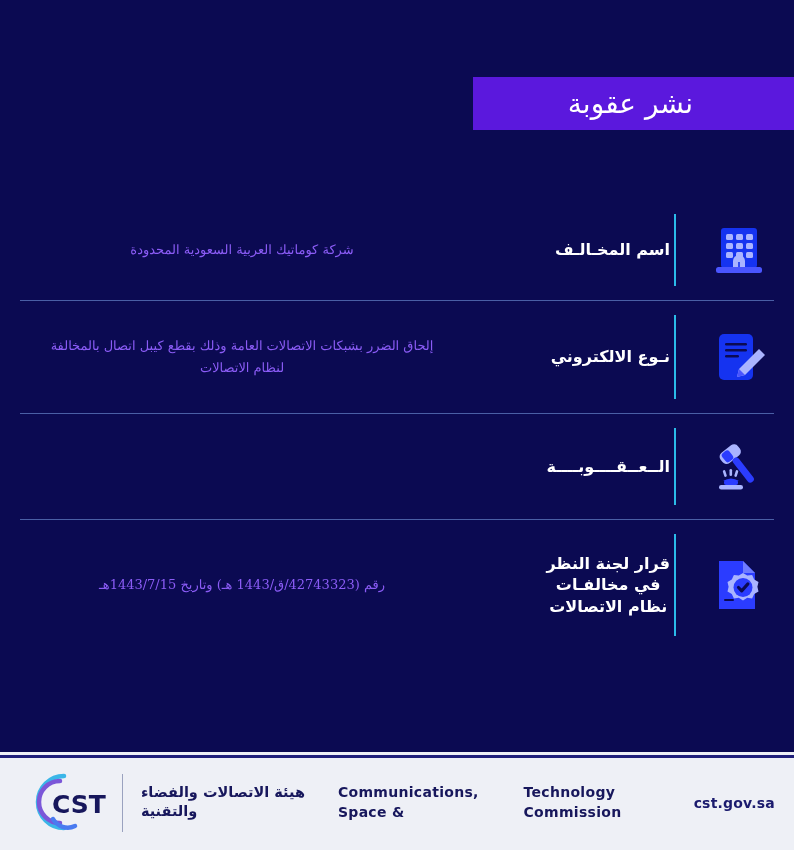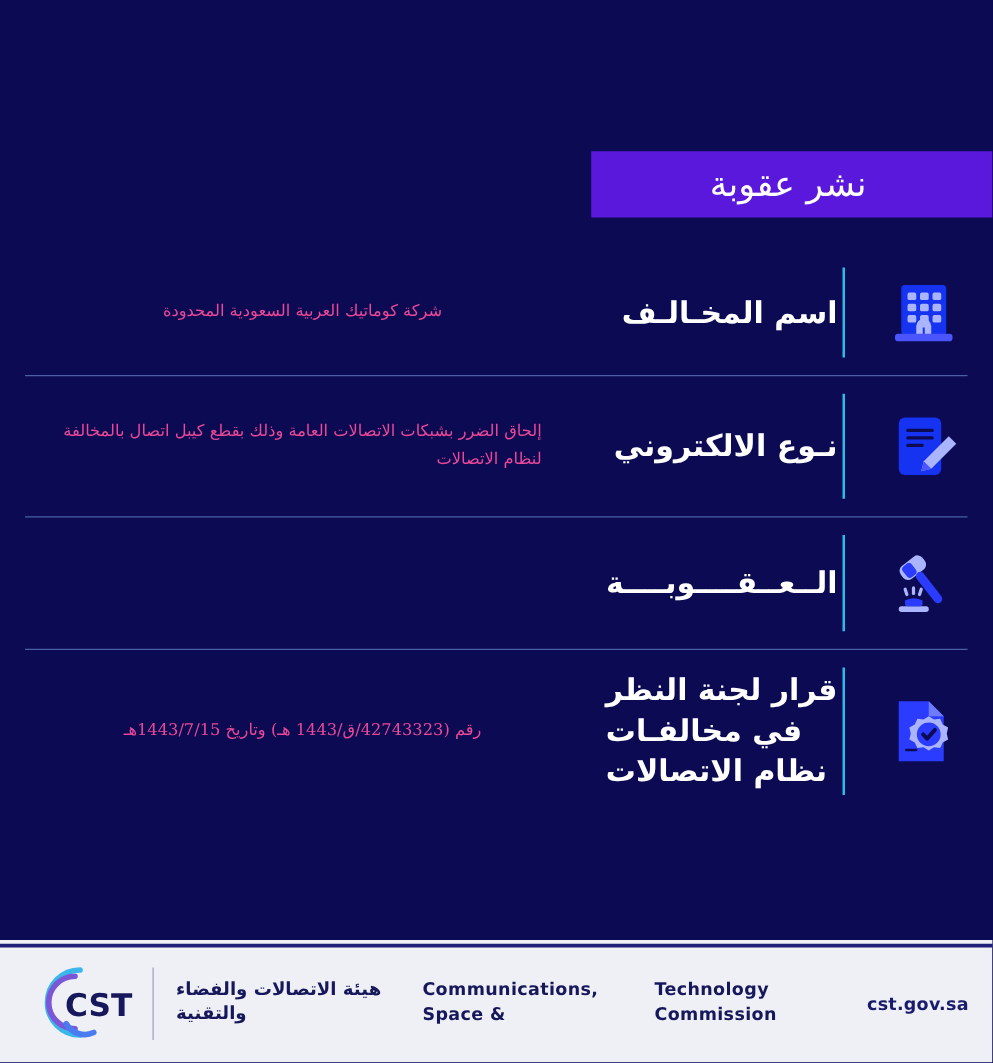--- a/index.html
+++ b/index.html
@@ -17,21 +17,20 @@
 
   
   .header-banner {
     position: absolute;
     left: 473px; top: 77px;
     width: 321px; height: 53px;
     background: #5b18dd;
     display: flex;
     align-items: center;
     justify-content: center;
-    margin-top: 44px;
   }
   .header-title {
     color: #ffffff;
     font-size: 28px;
     font-weight: 400;
     direction: rtl;
     letter-spacing: 0.5px;
     padding-right: 6px;
   }
 
@@ -60,46 +59,47 @@
     width: 190px;
     min-width: 190px;
     display: flex;
     align-items: center;
     justify-content: flex-start;
     padding-right: 4px;
     border-right: 0;
   }
   .row-label-text {
     color: #ffffff;
-    font-size: 24px;
+    font-size: 16px;
     font-weight: 700;
     direction: rtl;
-    text-align: left;
+    text-align: center;
     line-height: 1.35;
     white-space: pre-line;
   }
   .lbl-spaced { letter-spacing: 2.2px; }
   .lbl-spaced2 { letter-spacing: 6px; }
   .divider-v {
     width: 2px;
     background: #2bbbe8;
     align-self: stretch;
     margin: 14px 8px 14px 0;
   }
   .row-value {
     flex: 1;
     display: flex;
     align-items: center;
     justify-content: center;
     padding: 0 20px;
   }
   .row-value-text {
-    color: #ec4899;
+    color: #8b5cf6;
     font-size: 13px;
     direction: rtl;
+    text-align: center;
     line-height: 1.7;
     white-space: pre-line;
     font-family: "DejaVu Serif", "Liberation Serif", serif;
   }
   .row-sep {
     height: 1px;
     background: #4a5fa5;
     margin: 0 20px 0 20px;
     width: 754px;
   }

